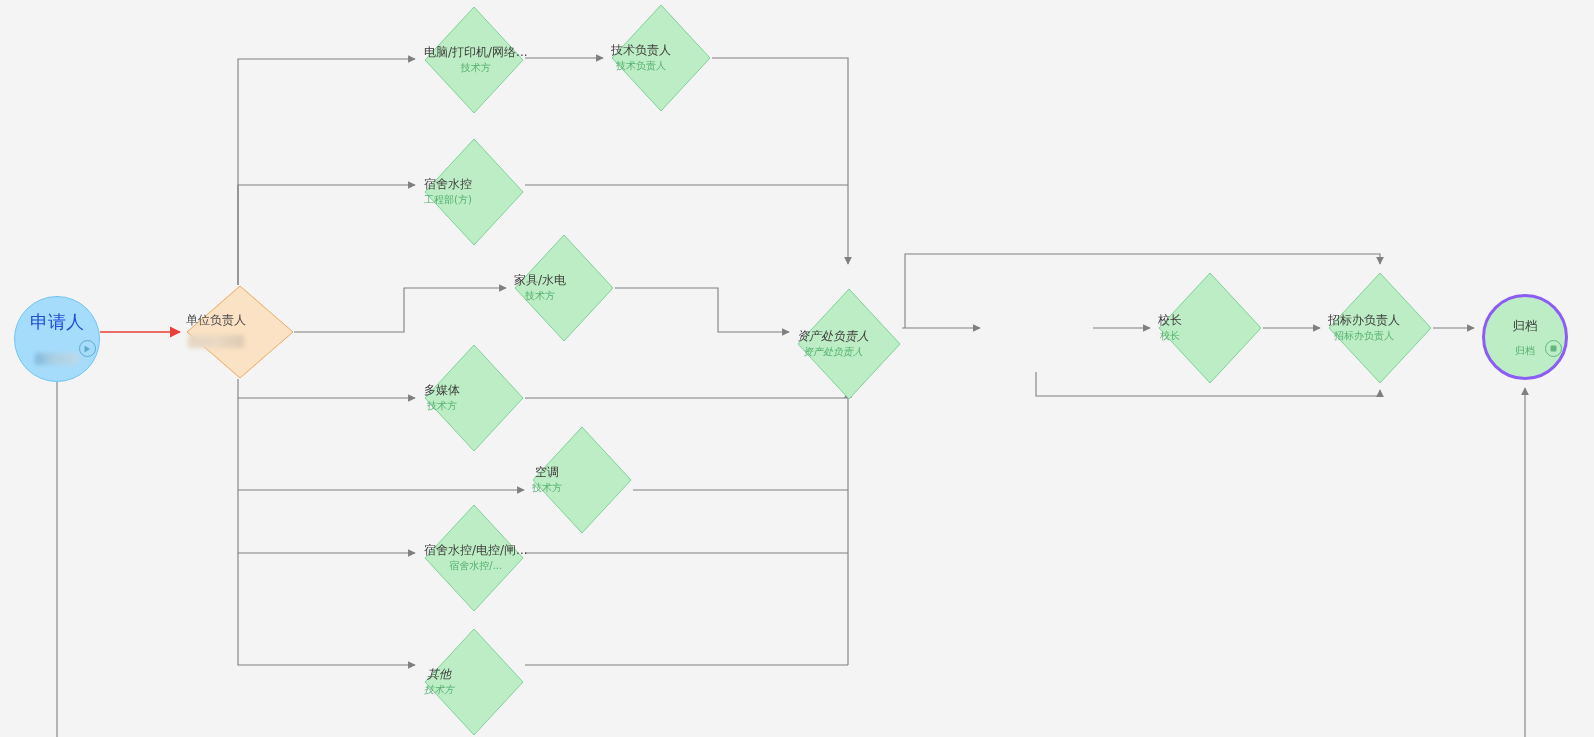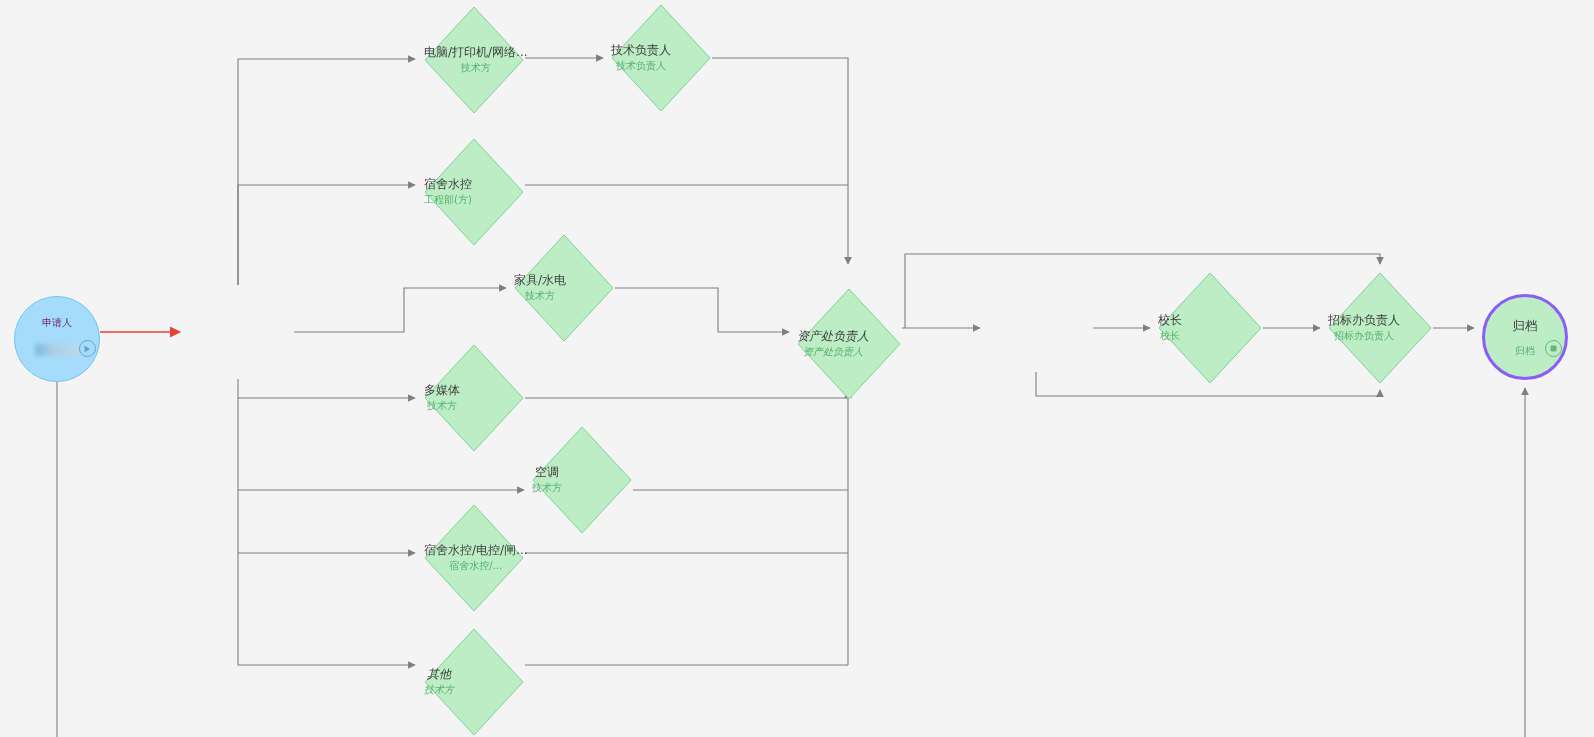--- a/index.html
+++ b/index.html
@@ -65,21 +65,21 @@
   .circle {
     border-radius: 50%;
     display: flex;
     align-items: center;
     justify-content: center;
   }
   .circle.start {
     background: #a6dcfb;
     border: 1px solid #6ec5f2;
   }
-  .circle.start .title-text { color: #701a75; font-size: 10px; }
+  .circle.start .title-text { color: #1d4ed8; font-size: 18px; }
   .circle.end {
     background: #bdedc4;
     border: 3px solid #8b5cf6;
   }
   .circle.end .title-text { color: #3d3d3d; font-size: 12.5px; }
   .circle.end .sub-text { color: #53b06f; }
   .circle .labels { line-height: 2.1; }
   
   .redacted {
     display: inline-block;
@@ -183,20 +183,31 @@
         <span class="redacted blue"></span>
       </div>
     </div>
     <div class="badge start-badge">
       <svg width="7" height="8" viewBox="0 0 7 8">
           <path d="M0.5 0.5 L6 4 L0.5 7.5 Z" fill="#5fa9cf"></path>
         </svg>
     </div>
   </div>
 
+  <div class="node diamond orange" style="left:186px; top:285px; width:108px; height:94px;">
+    <svg class="shape" viewBox="0 0 108 94" preserveAspectRatio="none">
+      <polygon points="54,1 107,47 54,93 1,47" fill="#fbe2c4" stroke="#e8ab60" stroke-width="1"></polygon>
+    </svg>
+    <div class="labels">
+      <div class="title-text">单位负责人</div>
+      <div>
+        <span class="redacted orange"></span>
+      </div>
+    </div>
+  </div>
 
   <div class="node diamond green" style="left:424px; top:6px; width:100px; height:108px;">
     <svg class="shape" viewBox="0 0 100 108" preserveAspectRatio="none">
       <polygon points="50,1 99,54 50,107 1,54" fill="#bdedc4" stroke="#7ed398" stroke-width="1"></polygon>
     </svg>
     <div class="labels">
       <div class="title-text">电脑/打印机/网络...</div>
       <div class="sub-text">技术方</div>
     </div>
   </div>

